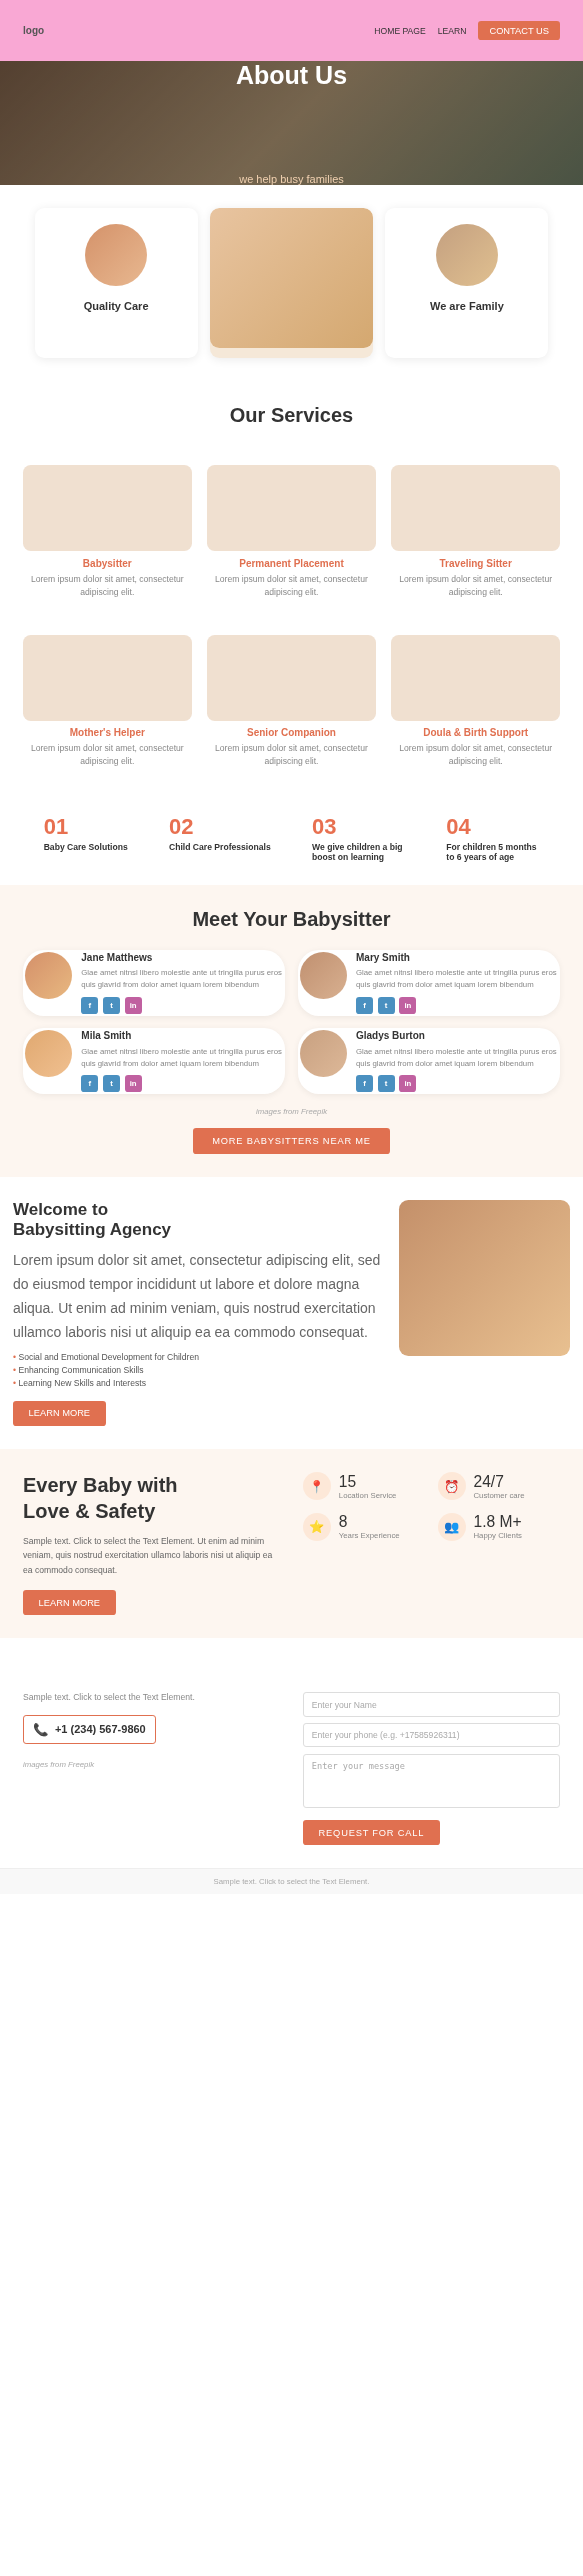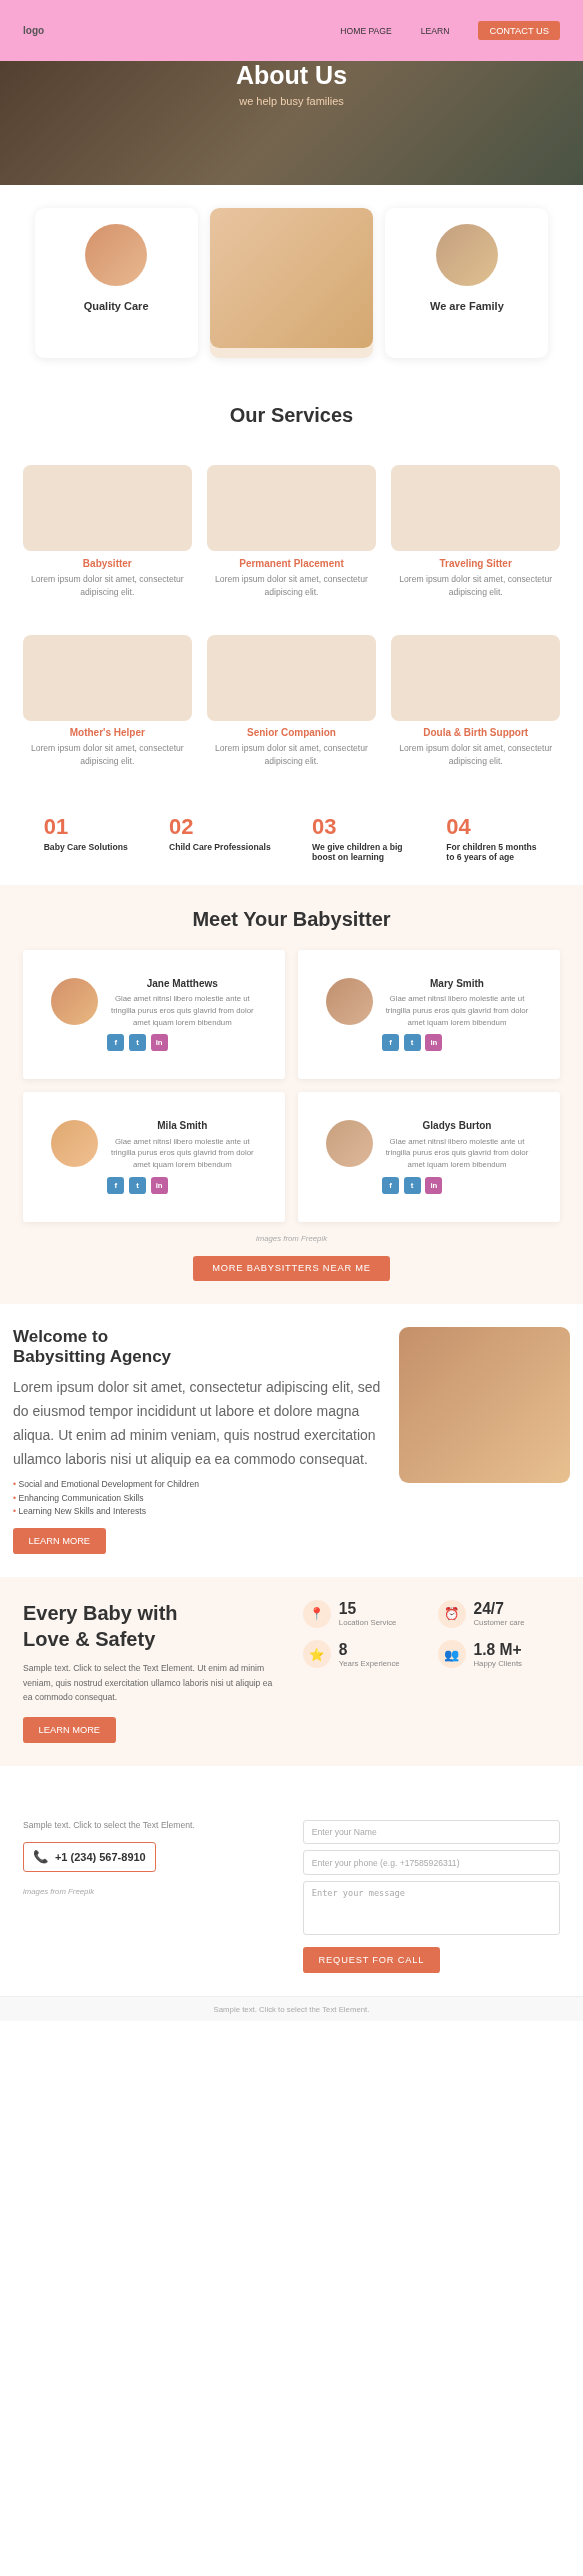--- a/index.html
+++ b/index.html
@@ -13,21 +13,21 @@
     .nav-btn {
       background: #e07050; color: #fff; border: none; padding: 4.7px 11px;
       border-radius: 3.1px; font-size: 9.3px; cursor: pointer;
     }
 
     
     .hero {
       background: linear-gradient(rgba(0,0,0,0.4), rgba(0,0,0,0.4)),
                   linear-gradient(135deg, #8b6a50 0%, #c4a882 50%, #7a8a70 100%);
       height: 124px; display: flex; flex-direction: column;
-      align-items: center; justify-content: flex-start; text-align: center;
+      align-items: center; justify-content: space-between; text-align: center;
     }
     .hero h1 { color: #fff; font-size: 25px; font-weight: bold; }
     .hero p { color: #f0d0b0; font-size: 11px; margin-top: 4.7px; }
 
     
     .cards-section {
       display: flex; gap: 12.4px; padding: 23px 23px; justify-content: center;
       background: #fff;
     }
     .card {
@@ -73,22 +73,22 @@
       background: #fff;
     }
     .stat-item {}
     .stat-num { font-size: 22px; font-weight: bold; color: #e87050; }
     .stat-label { font-size: 8.6px; color: #333; font-weight: bold; margin-top: 1.6px; }
 
     
     .meet-section { background: #fdf6f0; padding: 23px 23px; }
     .babysitter-grid { display: grid; grid-template-columns: 1fr 1fr; gap: 12.4px; margin-top: 15.6px; }
     .babysitter-card {
-      background: #fff; border-radius: 3px; padding: 28px;
-      display: flex; gap: 9.3px; box-shadow: 0 1.6px 6.2px rgba(0,0,0,0.06); text-align: center;
+      background: #fff; border-radius: 21px; padding: 2px;
+      display: flex; gap: 9.3px; box-shadow: 0 1.6px 6.2px rgba(0,0,0,0.06);
     }
     .babysitter-avatar {
       width: 47px; height: 47px; border-radius: 50%;
       background: #e0c0a0; flex-shrink: 0;
     }
     .babysitter-info { flex: 1; }
     .babysitter-name { font-size: 10px; font-weight: bold; color: #333; margin-bottom: 4.7px; }
     .babysitter-text { font-size: 7.8px; color: #888; line-height: 1.5; margin-bottom: 6.2px; }
     .social-icons { display: flex; gap: 4.7px; }
     .social-icon {
@@ -134,21 +134,21 @@
       background: #e07050; color: #fff; border: none; padding: 7.8px 15.6px;
       border-radius: 3.1px; font-size: 9.3px; cursor: pointer;
     }
     .baby-stats { flex: 1; display: grid; grid-template-columns: 1fr 1fr; gap: 12.4px; align-content: start; }
     .baby-stat { display: flex; align-items: center; gap: 7.8px; }
     .baby-stat-icon {
       width: 28px; height: 28px; border-radius: 50%; background: #fde8d8;
       display: flex; align-items: center; justify-content: center;
       font-size: 12.4px;
     }
-    .baby-stat-num { font-size: 15.6px; font-weight: bold; color: #333; }
+    .baby-stat-num { font-size: 15.6px; font-weight: normal; color: #333; }
     .baby-stat-label { font-size: 7.8px; color: #888; }
 
     
     .footer-contact { background: #fff; padding: 23px 23px; display: flex; gap: 23px; }
     .footer-left { flex: 1; }
     .footer-left-text { font-size: 8.6px; color: #888; margin-bottom: 12.4px; }
     .footer-phone {
       display: flex; align-items: center; gap: 6.2px;
       border: 0.8px solid #e07050; border-radius: 3.1px; padding: 6.2px 9.3px;
       display: inline-flex; margin-bottom: 9.3px;
@@ -181,21 +181,21 @@
     .av1 { background: linear-gradient(135deg, #d4906a, #e8b880); }
     .av2 { background: linear-gradient(135deg, #c09070, #d8b090); }
     .av3 { background: linear-gradient(135deg, #e0a870, #f0c090); }
     .av4 { background: linear-gradient(135deg, #c8a080, #ddb898); }
   </style>
 </head>
 <body>
 
 <nav>
   <span style="font-size:10px; font-weight:bold; color:#555;">logo</span>
-  <div style="display:flex; align-items:center; gap:29px;">
+  <div style="display:flex; align-items:center; gap:12px;">
     <a href="#" style="font-size:8.6px; color:#333; text-decoration:none;">HOME PAGE</a>
     <a href="#" style="font-size:8.6px; color:#333; text-decoration:none;">LEARN</a>
     <button class="nav-btn" style="text-transform:uppercase;">contact us</button>
   </div>
 </nav>
 
 <div class="hero">
   <h1>About Us</h1>
   <p>we help busy families</p>
 </div>
@@ -384,21 +384,21 @@
   </div>
 </div>
 
 <div style="height:31px; background:#fff;"></div>
 
 <div class="footer-contact">
   <div class="footer-left">
     <p class="footer-left-text">Sample text. Click to select the Text Element.</p>
     <div class="footer-phone">
       <span class="footer-phone-icon">📞</span>
-      <span class="footer-phone-num">+1 (234) 567-8910</span>
+      <span class="footer-phone-num">+1 (234) 567-9860</span>
     </div>
     <div class="footer-freepik">images from Freepik</div>
   </div>
   <div class="footer-right">
     <input type="text" class="form-field" placeholder="Enter your Name" style="">
     <input type="text" class="form-field" placeholder="Enter your phone (e.g. +17585926311)" style="">
     <textarea class="form-field" placeholder="Enter your message" style=""></textarea>
     <button class="request-btn">REQUEST FOR CALL</button>
   </div>
 </div>

